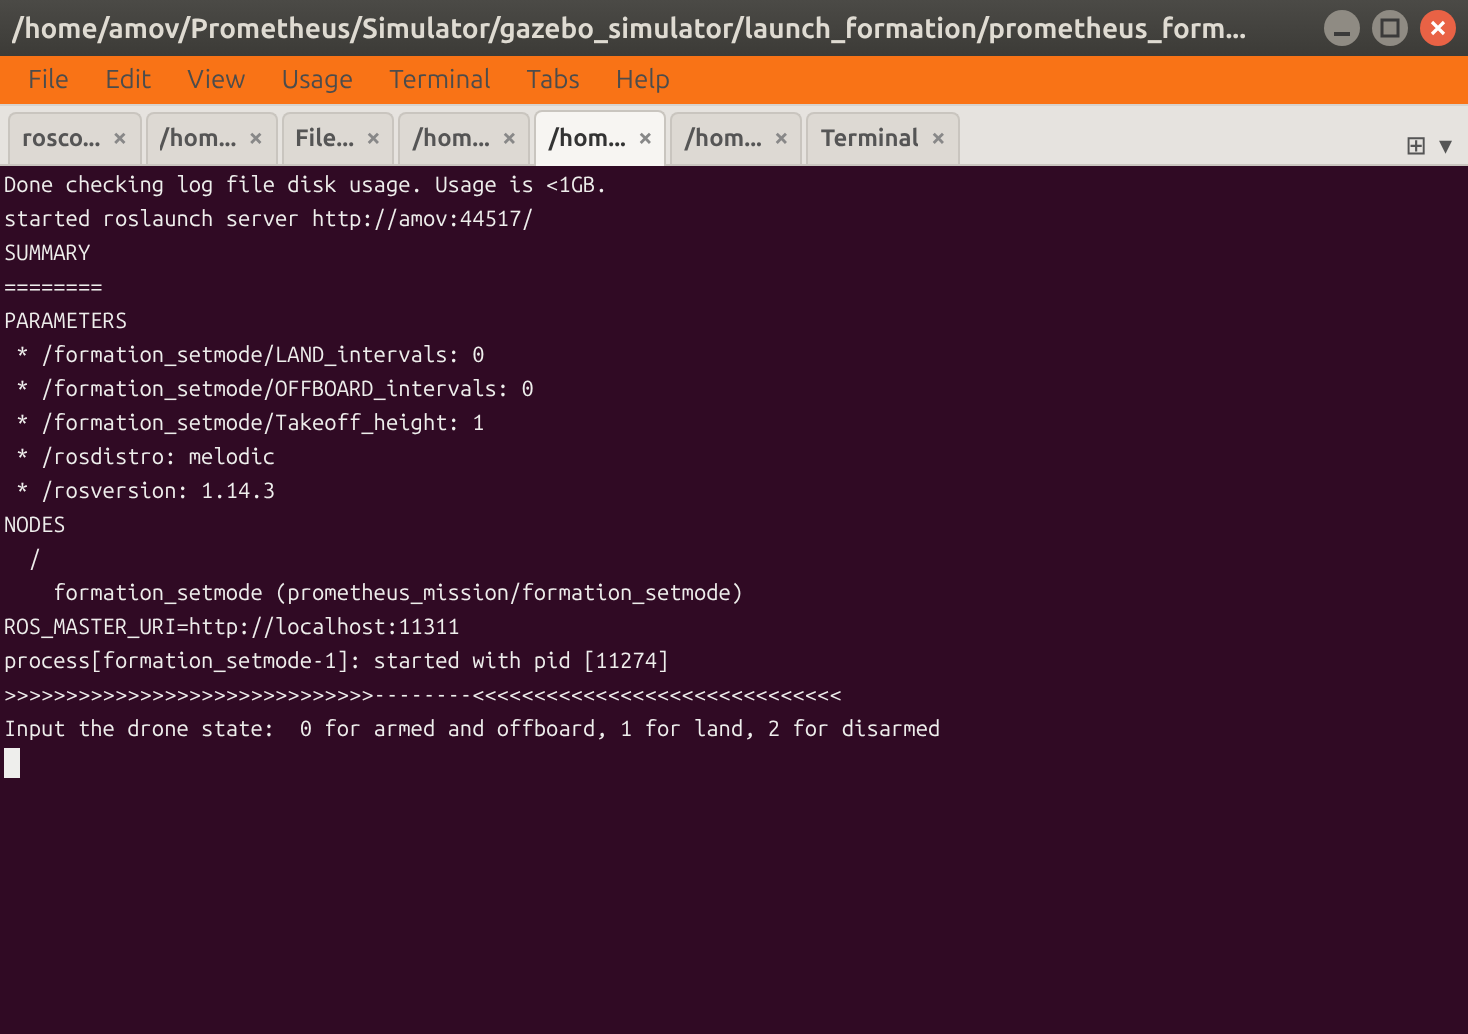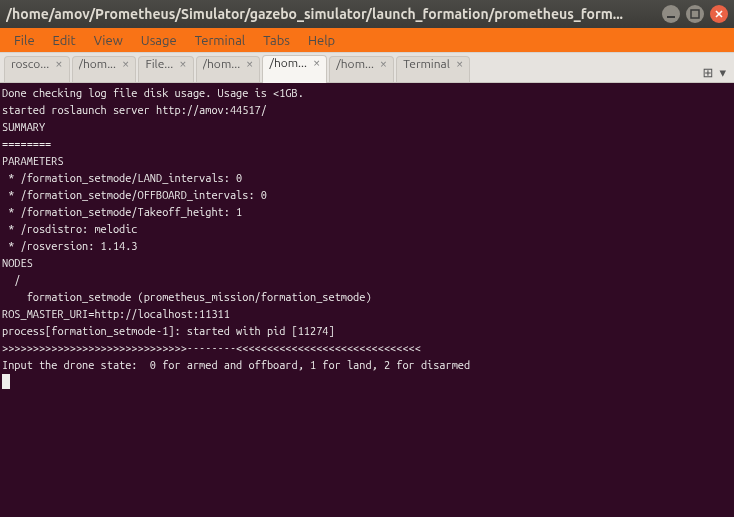--- a/index.html
+++ b/index.html
@@ -56,25 +56,27 @@
     gap: 2px;
     border-bottom: 1px solid #c9c5bf;
   }
   .tab {
     height: 26px;
     background: #ddd9d3;
     border: 1px solid #c9c5bf;
     border-bottom: none;
     border-radius: 4px 4px 0 0;
     display: flex;
+    align-items: center;
     padding: 0 6px;
     font-size: 12px;
     color: #555;
     min-width: 0;
     flex: 0 0 auto;
+    font-weight: bold;
   }
   .tab.active {
     background: #f7f5f2;
     color: #333;
     height: 28px;
     position: relative;
     top: 1px;
   }
   .tab-label {
     max-width: 58px;

